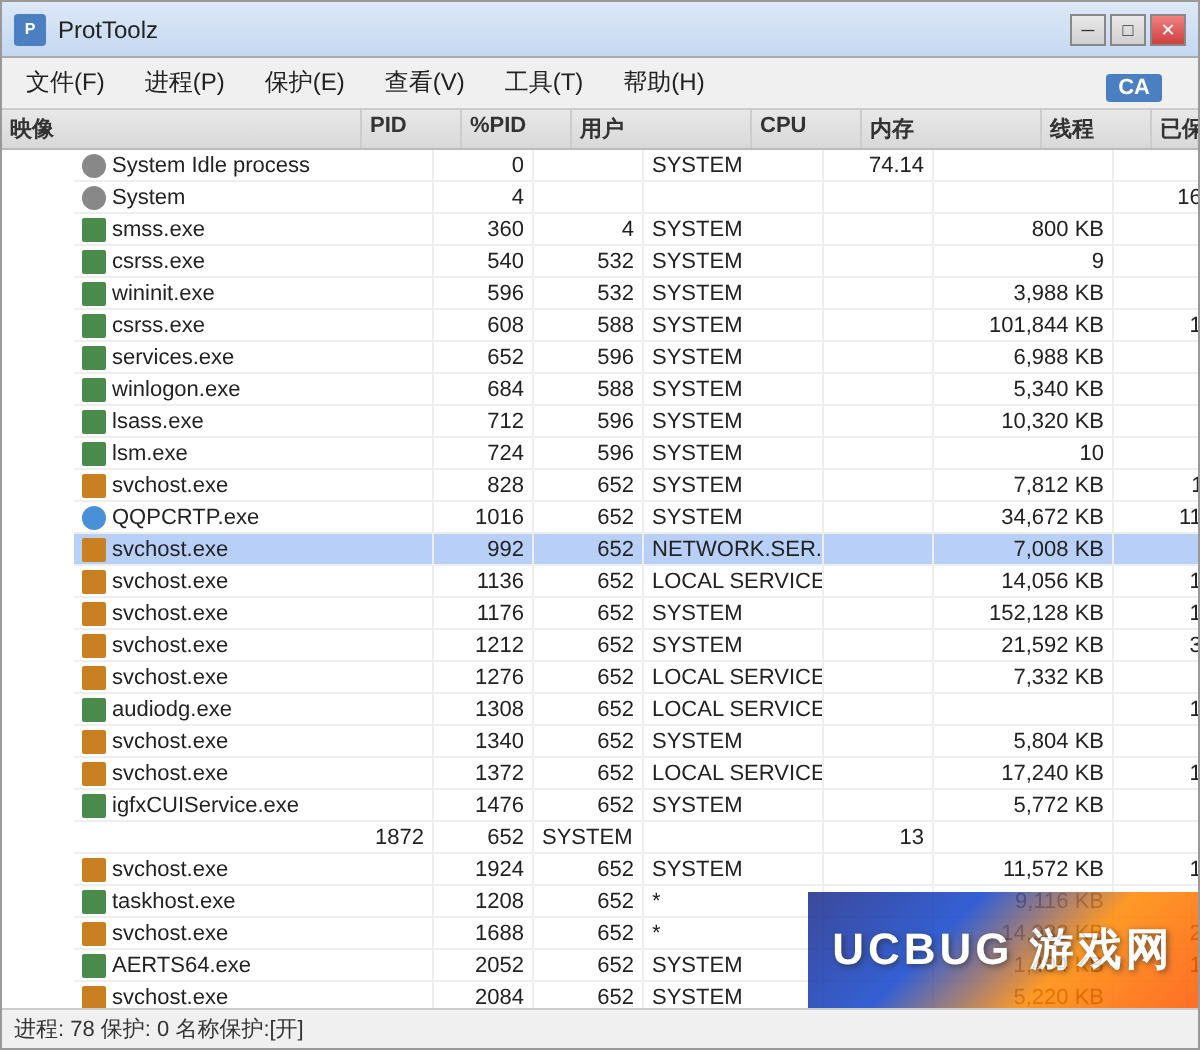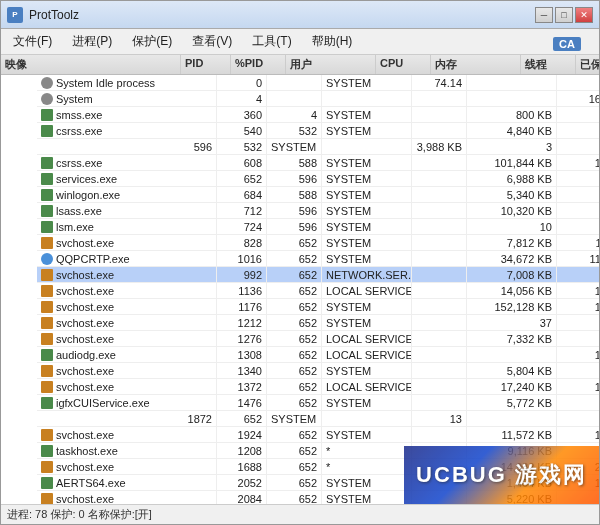--- a/index.html
+++ b/index.html
@@ -238,26 +238,29 @@
   </div>
         <div class="table-row">
     <div class="td">
       <span style="width:12px;height:12px;background:#4a8a4a;border-radius:1px;display:inline-block;flex-shrink:0;margin-right:3px;"></span>
       <span style="overflow:hidden;text-overflow:ellipsis;white-space:nowrap;">csrss.exe</span>
     </div>
     <div class="td right">540</div>
     <div class="td right">532</div>
     <div class="td">SYSTEM</div>
     <div class="td right"></div>
-    <div class="td right">4,840 KB</div>
     <div class="td right">9</div>
     <div class="td center"></div>
 
   </div>
         <div class="table-row">
+    <div class="td">
+      <span style="width:12px;height:12px;background:#4a8a4a;border-radius:1px;display:inline-block;flex-shrink:0;margin-right:3px;"></span>
+      <span style="overflow:hidden;text-overflow:ellipsis;white-space:nowrap;">wininit.exe</span>
+    </div>
     <div class="td right">596</div>
     <div class="td right">532</div>
     <div class="td">SYSTEM</div>
     <div class="td right"></div>
     <div class="td right">3,988 KB</div>
     <div class="td right">3</div>
     <div class="td center"></div>
 
   </div>
         <div class="table-row">
@@ -401,20 +404,21 @@
   </div>
         <div class="table-row">
     <div class="td">
       <span style="width:12px;height:12px;background:#c88020;border-radius:1px;display:inline-block;flex-shrink:0;margin-right:3px;"></span>
       <span style="overflow:hidden;text-overflow:ellipsis;white-space:nowrap;">svchost.exe</span>
     </div>
     <div class="td right">1212</div>
     <div class="td right">652</div>
     <div class="td">SYSTEM</div>
     <div class="td right"></div>
+    <div class="td right">21,592 KB</div>
     <div class="td right">37</div>
     <div class="td center"></div>
 
   </div>
         <div class="table-row">
     <div class="td">
       <span style="width:12px;height:12px;background:#c88020;border-radius:1px;display:inline-block;flex-shrink:0;margin-right:3px;"></span>
       <span style="overflow:hidden;text-overflow:ellipsis;white-space:nowrap;">svchost.exe</span>
     </div>
     <div class="td right">1276</div>

